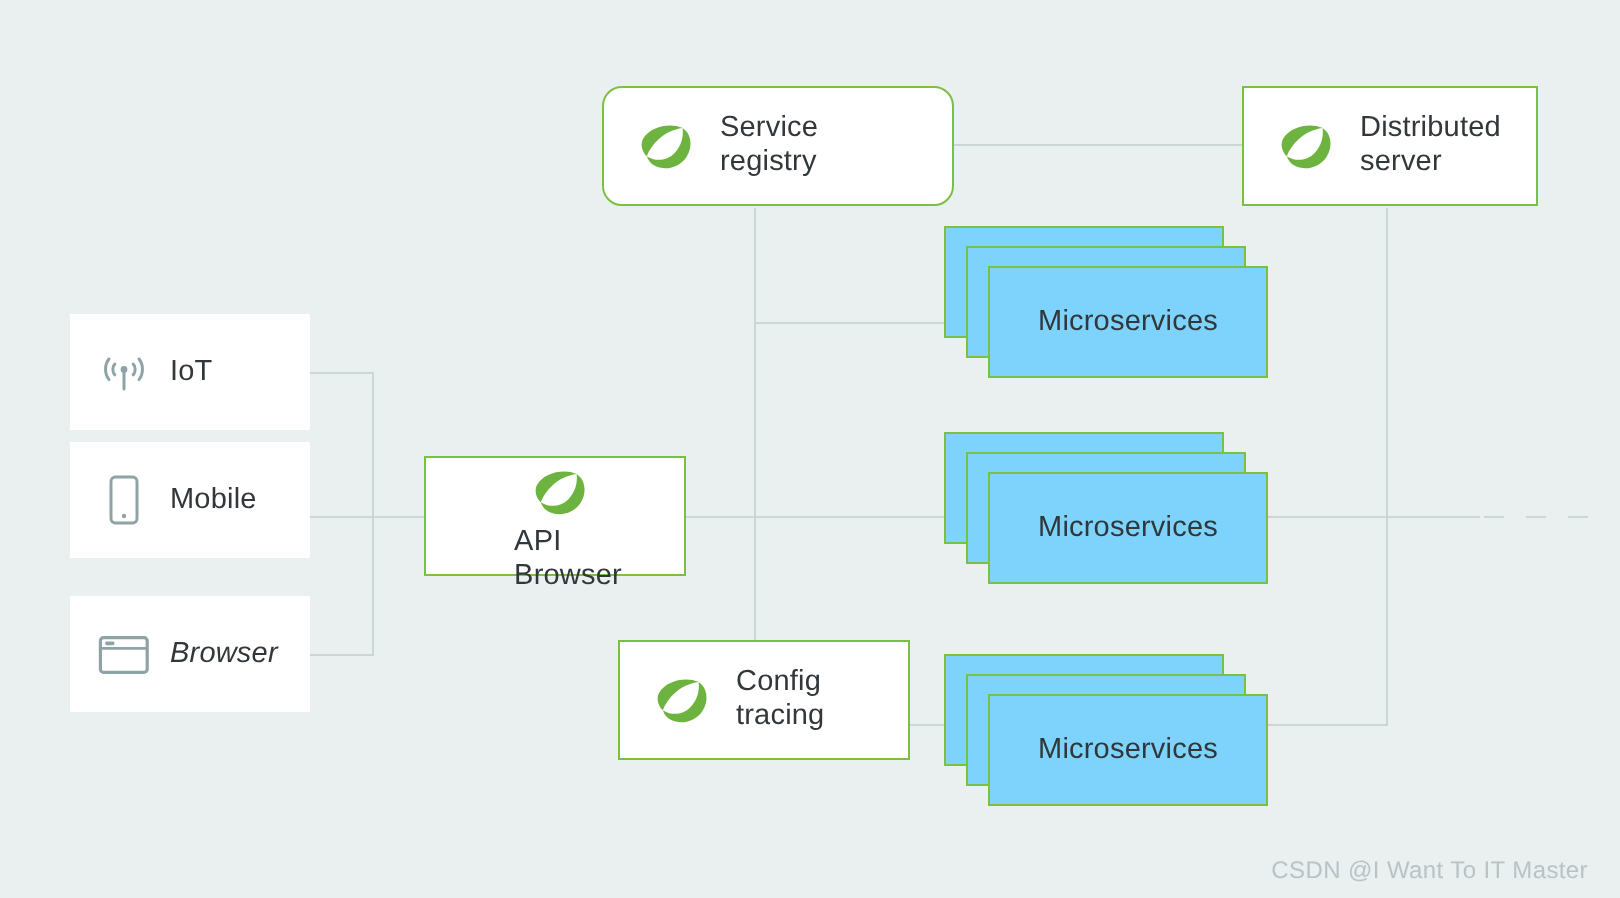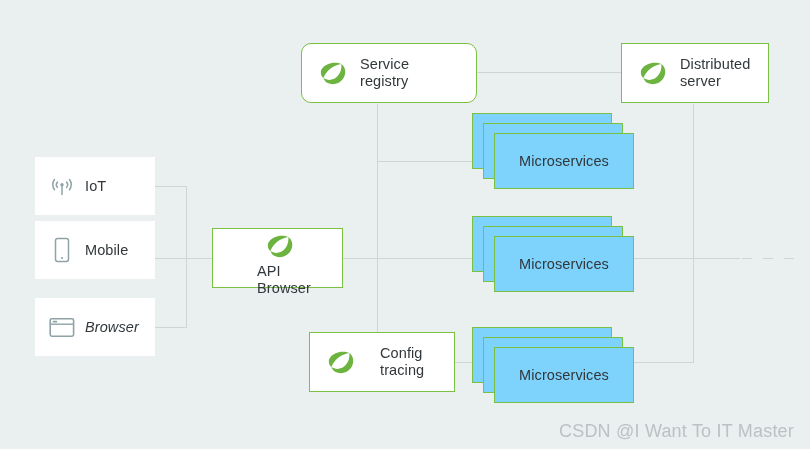--- a/index.html
+++ b/index.html
@@ -119,21 +119,21 @@
     font-size: 14.5px;
     color: #31373a;
     letter-spacing: .1px;
   }
 
   
   .watermark {
     position: absolute;
     right: 16px;
     bottom: 7px;
-    font-size: 18px;
+    font-size: 12px;
     color: #b9c3c5;
     letter-spacing: .2px;
     white-space: nowrap;
   }
 </style>
 </head>
 <body>
 
 <div id="canvas">
 
@@ -217,21 +217,21 @@
   <div class="spring-box" style="left:621px; top:43px; width:148px; height:60px;">
     <span class="spring-ico">
       <svg width="32" height="27" viewBox="0 0 32 27">
         <path d="M5.5 9.5 C9 3.2 19 1.2 25.3 4.0 C20.8 4.6 16.6 6.6 13.3 9.6 C10.6 12.0 8.6 14.9 7.4 18.1 C5.0 16.0 4.1 12.2 5.5 9.5 Z" fill="#6db33f"></path>
         <path d="M25.3 4.0 C29.6 6.8 30.6 13.1 27.4 18.2 C24.0 23.7 16.8 25.7 11.2 22.8 C9.4 21.9 8.1 20.2 7.4 18.1 C11.6 21.0 17.5 20.4 21.2 16.6 C24.6 13.2 25.9 8.3 25.3 4.0 Z" fill="#6db33f"></path>
       </svg>
     </span>
     <span class="spring-label"><span>Distributed</span><br><span>server</span></span>
   </div>
 
-  <div class="spring-box" style="left:309px; top:332px; width:146px; height:60px;gap:12px;">
+  <div class="spring-box" style="left:309px; top:320px; width:146px; height:60px;">
     <span class="spring-ico">
       <svg width="32" height="27" viewBox="0 0 32 27">
         <path d="M5.5 9.5 C9 3.2 19 1.2 25.3 4.0 C20.8 4.6 16.6 6.6 13.3 9.6 C10.6 12.0 8.6 14.9 7.4 18.1 C5.0 16.0 4.1 12.2 5.5 9.5 Z" fill="#6db33f"></path>
         <path d="M25.3 4.0 C29.6 6.8 30.6 13.1 27.4 18.2 C24.0 23.7 16.8 25.7 11.2 22.8 C9.4 21.9 8.1 20.2 7.4 18.1 C11.6 21.0 17.5 20.4 21.2 16.6 C24.6 13.2 25.9 8.3 25.3 4.0 Z" fill="#6db33f"></path>
       </svg>
     </span>
     <span class="spring-label"><span>Config</span><br><span>tracing</span></span>
   </div>
 
   <div class="ms-stack" style="left:472px; top:113px;">

